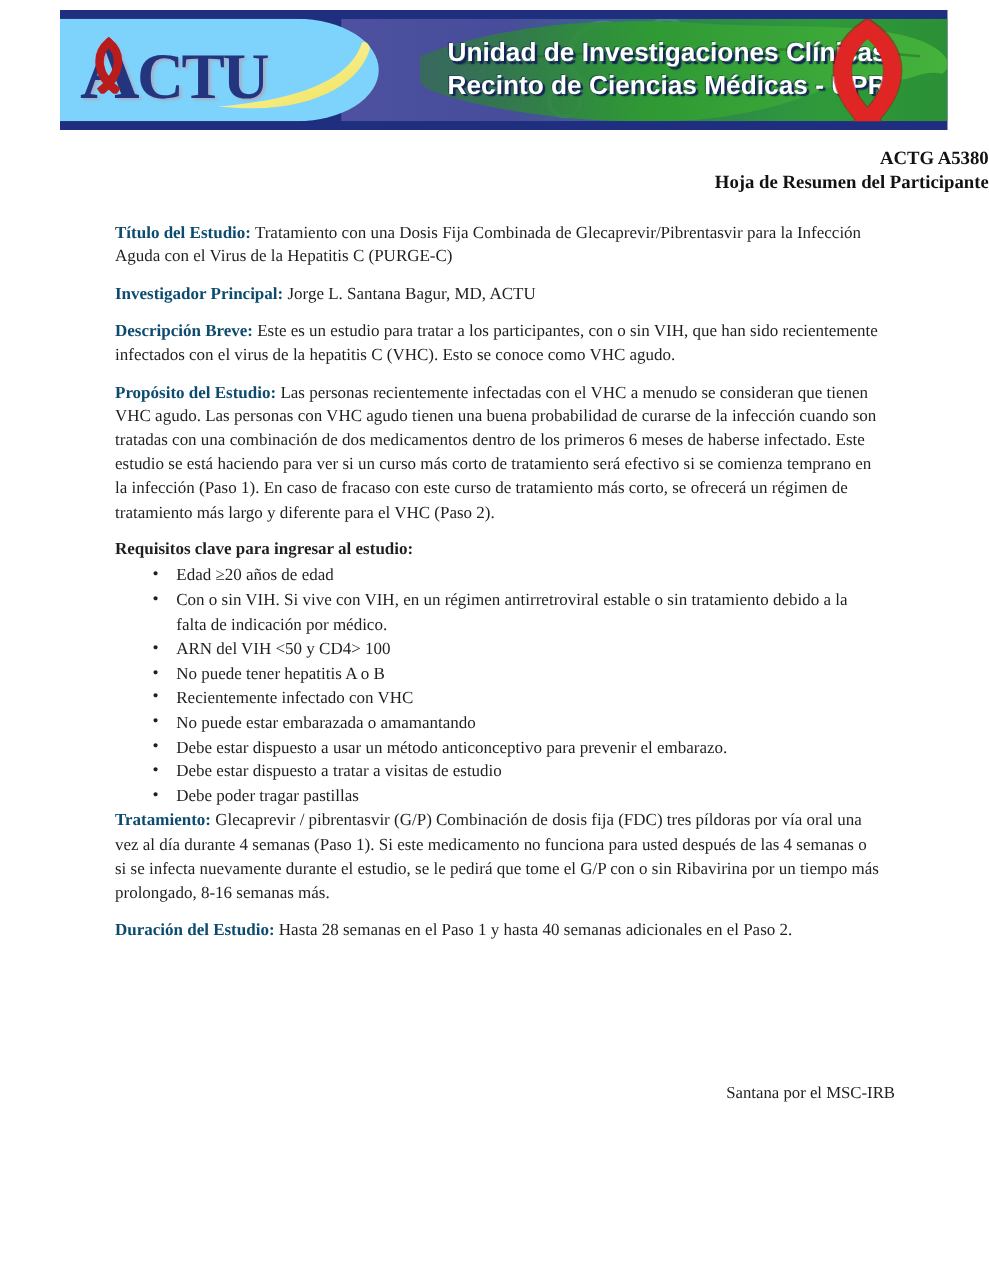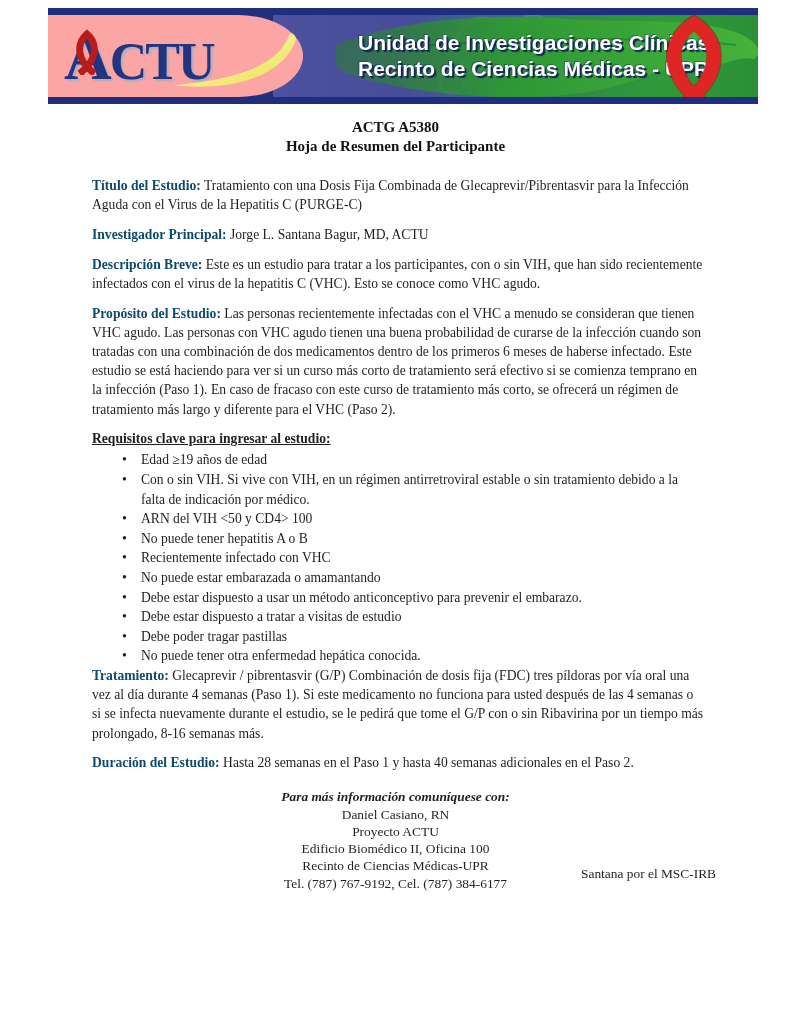--- a/index.html
+++ b/index.html
@@ -31,48 +31,48 @@
     position:absolute;left:85px;top:50%;transform:translateY(-50%);
     font-family:"Liberation Sans", sans-serif;
     font-weight:bold;font-size:21px;line-height:26px;color:#ffffff;
     text-shadow:2px 2px 1px rgba(18,28,88,0.95), -1px -1px 0 rgba(18,28,88,0.4);
     white-space:nowrap;z-index:3;
   }
   .big-ribbon{position:absolute;right:18px;top:-3px;height:102px;width:92px;z-index:4;}
 
   .logo-panel{
     position:absolute;left:0;top:0;bottom:0;width:255px;
-    background:#fca5a5;
+    background:#7dd3fc;
     border-radius:0 70px 70px 0 / 0 44px 44px 0;
     z-index:5;
   }
   .logo-text{
     position:absolute;left:16px;top:2px;
     font-family:"Liberation Serif", serif;font-weight:bold;
     color:#24357f;letter-spacing:-2px;
     text-shadow:2px 2px 2px #a8aec6;
     z-index:6;white-space:nowrap;
   }
   .logo-a{font-size:66px;line-height:80px;}
   .logo-ctu{font-size:52px;line-height:80px;}
   .mini-ribbon{position:absolute;left:22px;top:14px;height:46px;width:34px;z-index:7;}
   .swoosh-svg{position:absolute;right:6px;bottom:4px;width:130px;height:62px;z-index:6;}
 
   
   .doc-title{
-    margin-top:118px;text-align:center;
+    margin-top:118px;text-align:right;
     font-weight:bold;font-size:15px;line-height:19px;color:#121212;
   }
   .doc-body{
     width:612px;margin:20px 0 0 92px;
     font-size:13.6px;line-height:19.2px;
   }
   .doc-body p{margin:0 0 10.5px 0;}
   strong.lbl{color:#0c4a6e;}
-  .req-heading{font-weight:bold;margin-bottom:2px;text-decoration:underline;}
+  .req-heading{font-weight:bold;margin-bottom:2px;}
   ul.req-list{list-style:none;margin:2px 0 0 0;padding:0 0 0 30px;}
   ul.req-list li{
     position:relative;padding-left:19px;line-height:19.6px;
   }
   ul.req-list li::before{
     content:"\2022";position:absolute;left:0;top:0;
     font-size:14px;
   }
   .treatment-block{margin-top:20px;}
 
@@ -173,48 +173,39 @@
       <span>Este es un estudio para tratar a los participantes, con o sin VIH, que han sido recientemente infectados con el virus de la hepatitis C (VHC). Esto se conoce como VHC agudo.</span>
     </p>
 
     <p>
       <strong class="lbl">Propósito del Estudio:</strong>
       <span>Las personas recientemente infectadas con el VHC a menudo se consideran que tienen VHC agudo. Las personas con VHC agudo tienen una buena probabilidad de curarse de la infección cuando son tratadas con una combinación de dos medicamentos dentro de los primeros 6 meses de haberse infectado. Este estudio se está haciendo para ver si un curso más corto de tratamiento será efectivo si se comienza temprano en la infección (Paso 1). En caso de fracaso con este curso de tratamiento más corto, se ofrecerá un régimen de tratamiento más largo y diferente para el VHC (Paso 2).</span>
     </p>
 
     <div class="req-heading">Requisitos clave para ingresar al estudio:</div>
     <ul class="req-list">
-      <li><span>Edad ≥19 años de edad</span></li>
+      <li><span>Edad ≥20 años de edad</span></li>
       <li><span>Con o sin VIH. Si vive con VIH, en un régimen antirretroviral estable o sin tratamiento debido a la falta de indicación por médico.</span></li>
       <li><span>ARN del VIH &lt;50 y CD4&gt; 100</span></li>
       <li><span>No puede tener hepatitis A o B</span></li>
       <li><span>Recientemente infectado con VHC</span></li>
       <li><span>No puede estar embarazada o amamantando</span></li>
       <li><span>Debe estar dispuesto a usar un método anticonceptivo para prevenir el embarazo.</span></li>
       <li><span>Debe estar dispuesto a tratar a visitas de estudio</span></li>
       <li><span>Debe poder tragar pastillas</span></li>
-      <li><span>No puede tener otra enfermedad hepática conocida.</span></li>
     </ul>
 
     <p class="treatment-block">
       <strong class="lbl">Tratamiento:</strong>
       <span>Glecaprevir / pibrentasvir (G/P) Combinación de dosis fija (FDC) tres píldoras por vía oral una vez al día durante 4 semanas (Paso 1). Si este medicamento no funciona para usted después de las 4 semanas o si se infecta nuevamente durante el estudio, se le pedirá que tome el G/P con o sin Ribavirina por un tiempo más prolongado, 8-16 semanas más.</span>
     </p>
 
     <p>
       <strong class="lbl">Duración del Estudio:</strong>
       <span>Hasta 28 semanas en el Paso 1 y hasta 40 semanas adicionales en el Paso 2.</span>
     </p>
 
   </div>
 
-  <div class="contact-block">
-    <div class="contact-heading">Para más información comuníquese con:</div>
-    <div>Daniel Casiano, RN</div>
-    <div>Proyecto ACTU</div>
-    <div>Edificio Biomédico II, Oficina 100</div>
-    <div>Recinto de Ciencias Médicas-UPR</div>
-    <div>Tel. (787) 767-9192, Cel. (787) 384-6177</div>
-  </div>
 
   <div class="approval">Santana por el MSC-IRB</div>
 
 </div>
 
 </body></html>

